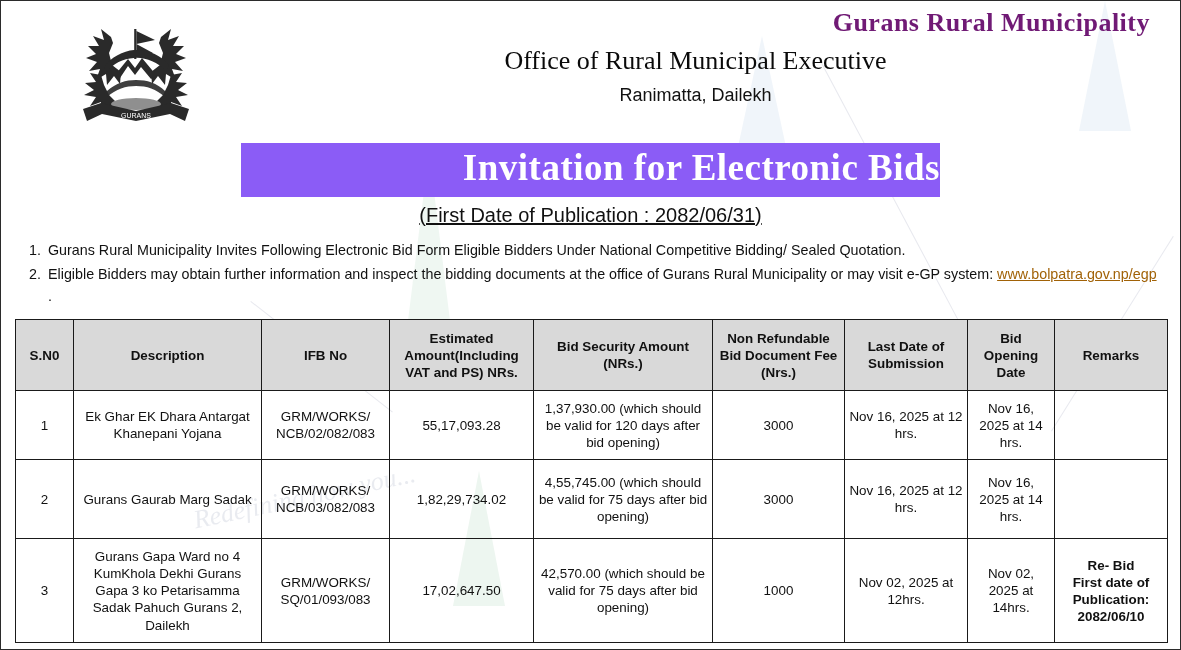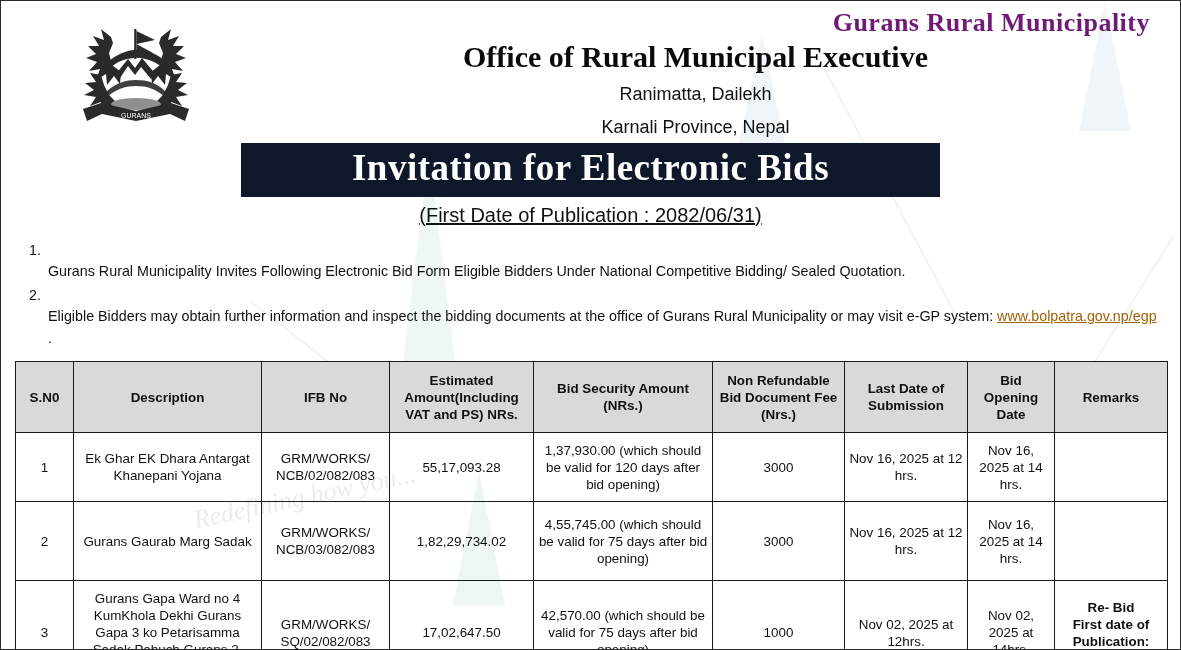--- a/index.html
+++ b/index.html
@@ -91,38 +91,38 @@
     font-family: "Liberation Serif", serif;
     font-weight: 700;
     font-size: 26px;
     letter-spacing: 0.5px;
     line-height: 1.05;
     color: #701a75;
     text-align: right;
   }
   .org-sub {
     font-family: "Liberation Serif", serif;
-    font-weight: 700;
-    font-size: 30px;
+    font-weight: 400;
+    font-size: 26px;
     line-height: 1.15;
-    margin-top: 4px;
+    margin-top: 10px;
     color: #0a0a0a;
   }
   .org-addr {
     font-size: 18px;
     line-height: 1.5;
     margin-top: 6px;
     color: #111;
   }
 
   .title-banner {
     margin: 4px 240px 0 240px;
-    background: #0f172a;
+    background: #8b5cf6;
     color: #ffffff;
-    text-align: center;
+    text-align: right;
     font-family: "Liberation Serif", serif;
     font-weight: 700;
     font-size: 37px;
     letter-spacing: 0.5px;
     padding: 6px 0 9px 0;
     line-height: 1.05;
   }
   .pub-date {
     text-align: center;
     font-size: 20px;
@@ -142,21 +142,21 @@
     display: flex;
     align-items: flex-start;
     margin-bottom: 2px;
   }
   .clause-num {
     width: 20px;
     flex: 0 0 20px;
     text-align: right;
     padding-right: 7px;
   }
-  .clause-text { flex: 1 1 auto; margin-top: 21px; }
+  .clause-text { flex: 1 1 auto; }
   .clause-text a, .link {
     color: #a16207;
     text-decoration: underline;
   }
 
   
   table.bids {
     position: relative;
     z-index: 2;
     margin: 12px 14px 0 14px;
@@ -246,21 +246,20 @@
             <path d="M12 96 L30 90 L65 98 L100 90 L118 96 L114 108 L99 101 L65 108 L31 101 L16 108 Z"></path>
           </g>
           <text x="65" y="105" font-family="'Liberation Sans',sans-serif" font-size="7" fill="#ffffff" text-anchor="middle">GURANS</text>
         </svg>
       </div>
 
       <div class="org-block">
         <div class="org-name">Gurans Rural  Municipality</div>
         <div class="org-sub">Office of Rural Municipal Executive</div>
         <div class="org-addr">Ranimatta, Dailekh</div>
-        <div class="org-addr">Karnali Province, Nepal</div>
       </div>
     </div>
 
     <div class="title-banner">Invitation for Electronic Bids</div>
     <div class="pub-date">
       <span>(First Date of Publication : 2082/06/31)</span>
     </div>
 
     <div class="clauses">
       <div class="clause">
@@ -317,21 +316,21 @@
           <td>1,82,29,734.02</td>
           <td>4,55,745.00 (which should be valid for 75 days after bid opening)</td>
           <td>3000</td>
           <td>Nov 16, 2025 at 12 hrs.</td>
           <td>Nov 16, 2025 at 14 hrs.</td>
           <td></td>
         </tr>
         <tr class="row3">
           <td>3</td>
           <td>Gurans Gapa Ward no 4 KumKhola Dekhi Gurans Gapa 3 ko Petarisamma Sadak Pahuch Gurans 2, Dailekh</td>
-          <td>GRM/WORKS/ SQ/02/082/083</td>
+          <td>GRM/WORKS/ SQ/01/093/083</td>
           <td>17,02,647.50</td>
           <td>42,570.00 (which should be valid for 75 days after bid opening)</td>
           <td>1000</td>
           <td>Nov 02, 2025 at 12hrs.</td>
           <td>Nov 02, 2025 at 14hrs.</td>
           <td class="remarks-filled">
             <span class="remark-line1">Re- Bid</span>
             <span>First date of Publication: 2082/06/10</span>
           </td>
         </tr>

